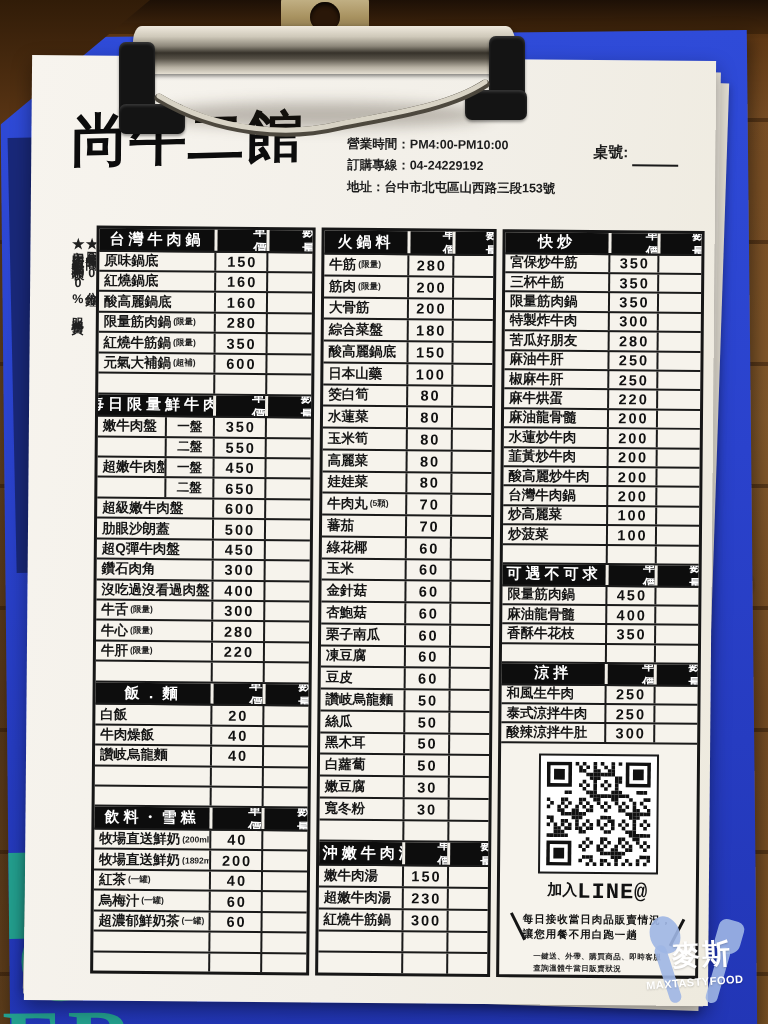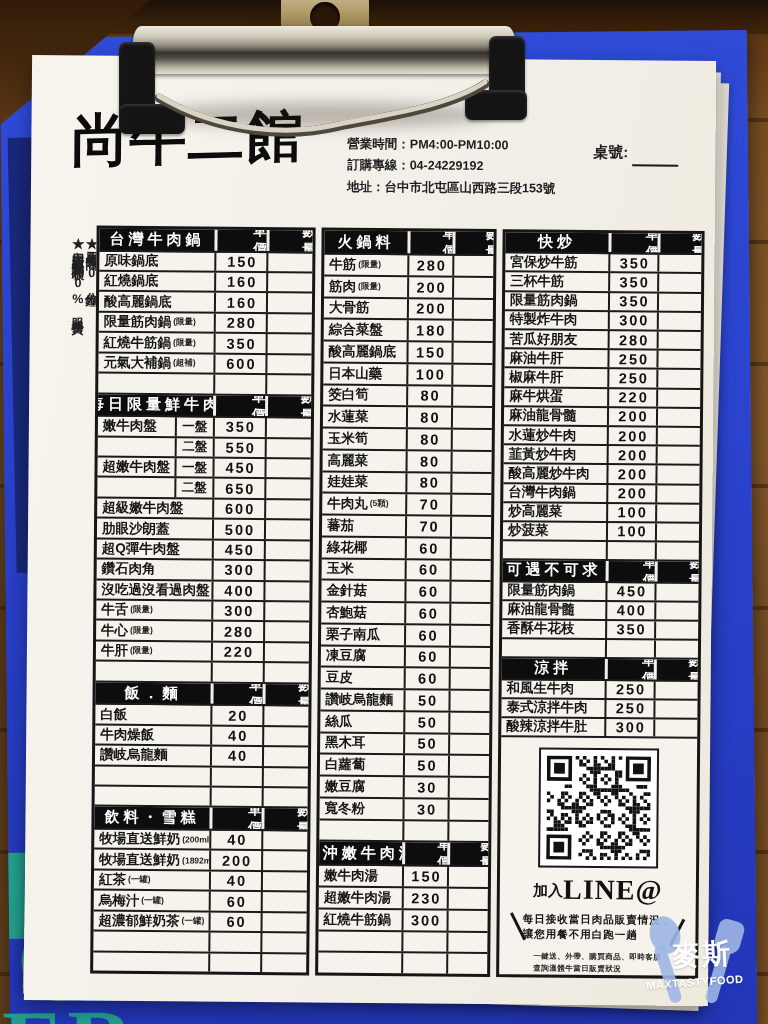--- a/index.html
+++ b/index.html
@@ -68,36 +68,36 @@
   .mcol0{width:219px;}
   .mcol1{width:175px;}
   .mcol2{width:202px;}
   .row{flex:1;display:flex;border-bottom:2px solid #1a1a1a;min-height:0;align-items:stretch;}
   .mcol .row:last-child{border-bottom:none;}
   .header-row{flex:1.12;background:#0d0d0d;color:#fff;}
   .cell{display:flex;align-items:center;box-sizing:border-box;overflow:hidden;}
   .name-cell{flex:1;padding-left:5px;white-space:nowrap;gap:2px;}
   .item-name{font-size:13.5px;font-weight:700;color:#161616;}
   .item-note{font-size:8.5px;font-weight:700;color:#222;}
-  .size-cell{width:38px;border-left:2px solid #1a1a1a;justify-content:center;font-size:12.5px;font-weight:700;color:#161616;}
+  .size-cell{width:48px;border-left:2px solid #1a1a1a;justify-content:center;font-size:12.5px;font-weight:700;color:#161616;}
   .price-cell{justify-content:center;border-left:2px solid #1a1a1a;font-size:14.5px;font-weight:600;color:#111;letter-spacing:2px;padding-left:2px;}
   .qty-cell{border-left:2px solid #1a1a1a;}
   .mcol0 .price-cell{width:52px;} .mcol0 .qty-cell{width:46px;}
   .mcol1 .price-cell{width:45px;} .mcol1 .qty-cell{width:41px;}
   .mcol2 .price-cell{width:49px;} .mcol2 .qty-cell{width:44px;}
   .header-row .name-cell{justify-content:center;padding-left:0;font-size:15px;font-weight:800;letter-spacing:4px;}
   .header-row .price-cell,.header-row .qty-cell{border-left:3px solid #f2efe8;font-size:13.5px;font-weight:800;letter-spacing:1px;color:#fff;justify-content:center;padding-left:37px;}
   .header-row .price-cell{letter-spacing:1px;}
 
   
   .qr-cell{flex:7.6;display:flex;flex-direction:column;align-items:center;padding-top:10px;box-sizing:border-box;}
   .qr-box{width:104px;height:104px;padding:6px;background:#fff;border:2px solid #1a1a1a;}
   .line-title{margin-top:8px;font-weight:800;color:#111;line-height:1;}
   .line-join{font-size:15px;vertical-align:3px;}
-  .line-at{font-size:28px;font-family:Liberation Serif, serif;letter-spacing:1px;}
+  .line-at{font-size:22px;font-family:Liberation Mono, monospace;letter-spacing:1px;}
   .line-note{display:flex;align-items:center;gap:3px;margin-top:3px;}
   .slash{width:3px;height:30px;background:#151515;}
   .slash-l{transform:rotate(-27deg);}
   .slash-r{transform:rotate(27deg);margin-top:10px;}
   .line-lines{font-size:10.5px;font-weight:800;color:#111;line-height:1.45;letter-spacing:1px;}
   .line-small{margin-top:4px;font-size:7.5px;font-weight:700;color:#222;line-height:1.6;letter-spacing:.5px;text-align:left;}
 
   
   .watermark{position:absolute;right:0;bottom:6px;width:130px;height:104px;z-index:40;}
   .wm-spoon-head{position:absolute;left:12px;top:2px;width:30px;height:38px;border-radius:50%;background:#9fb6e4;opacity:.9;transform:rotate(-18deg);}

